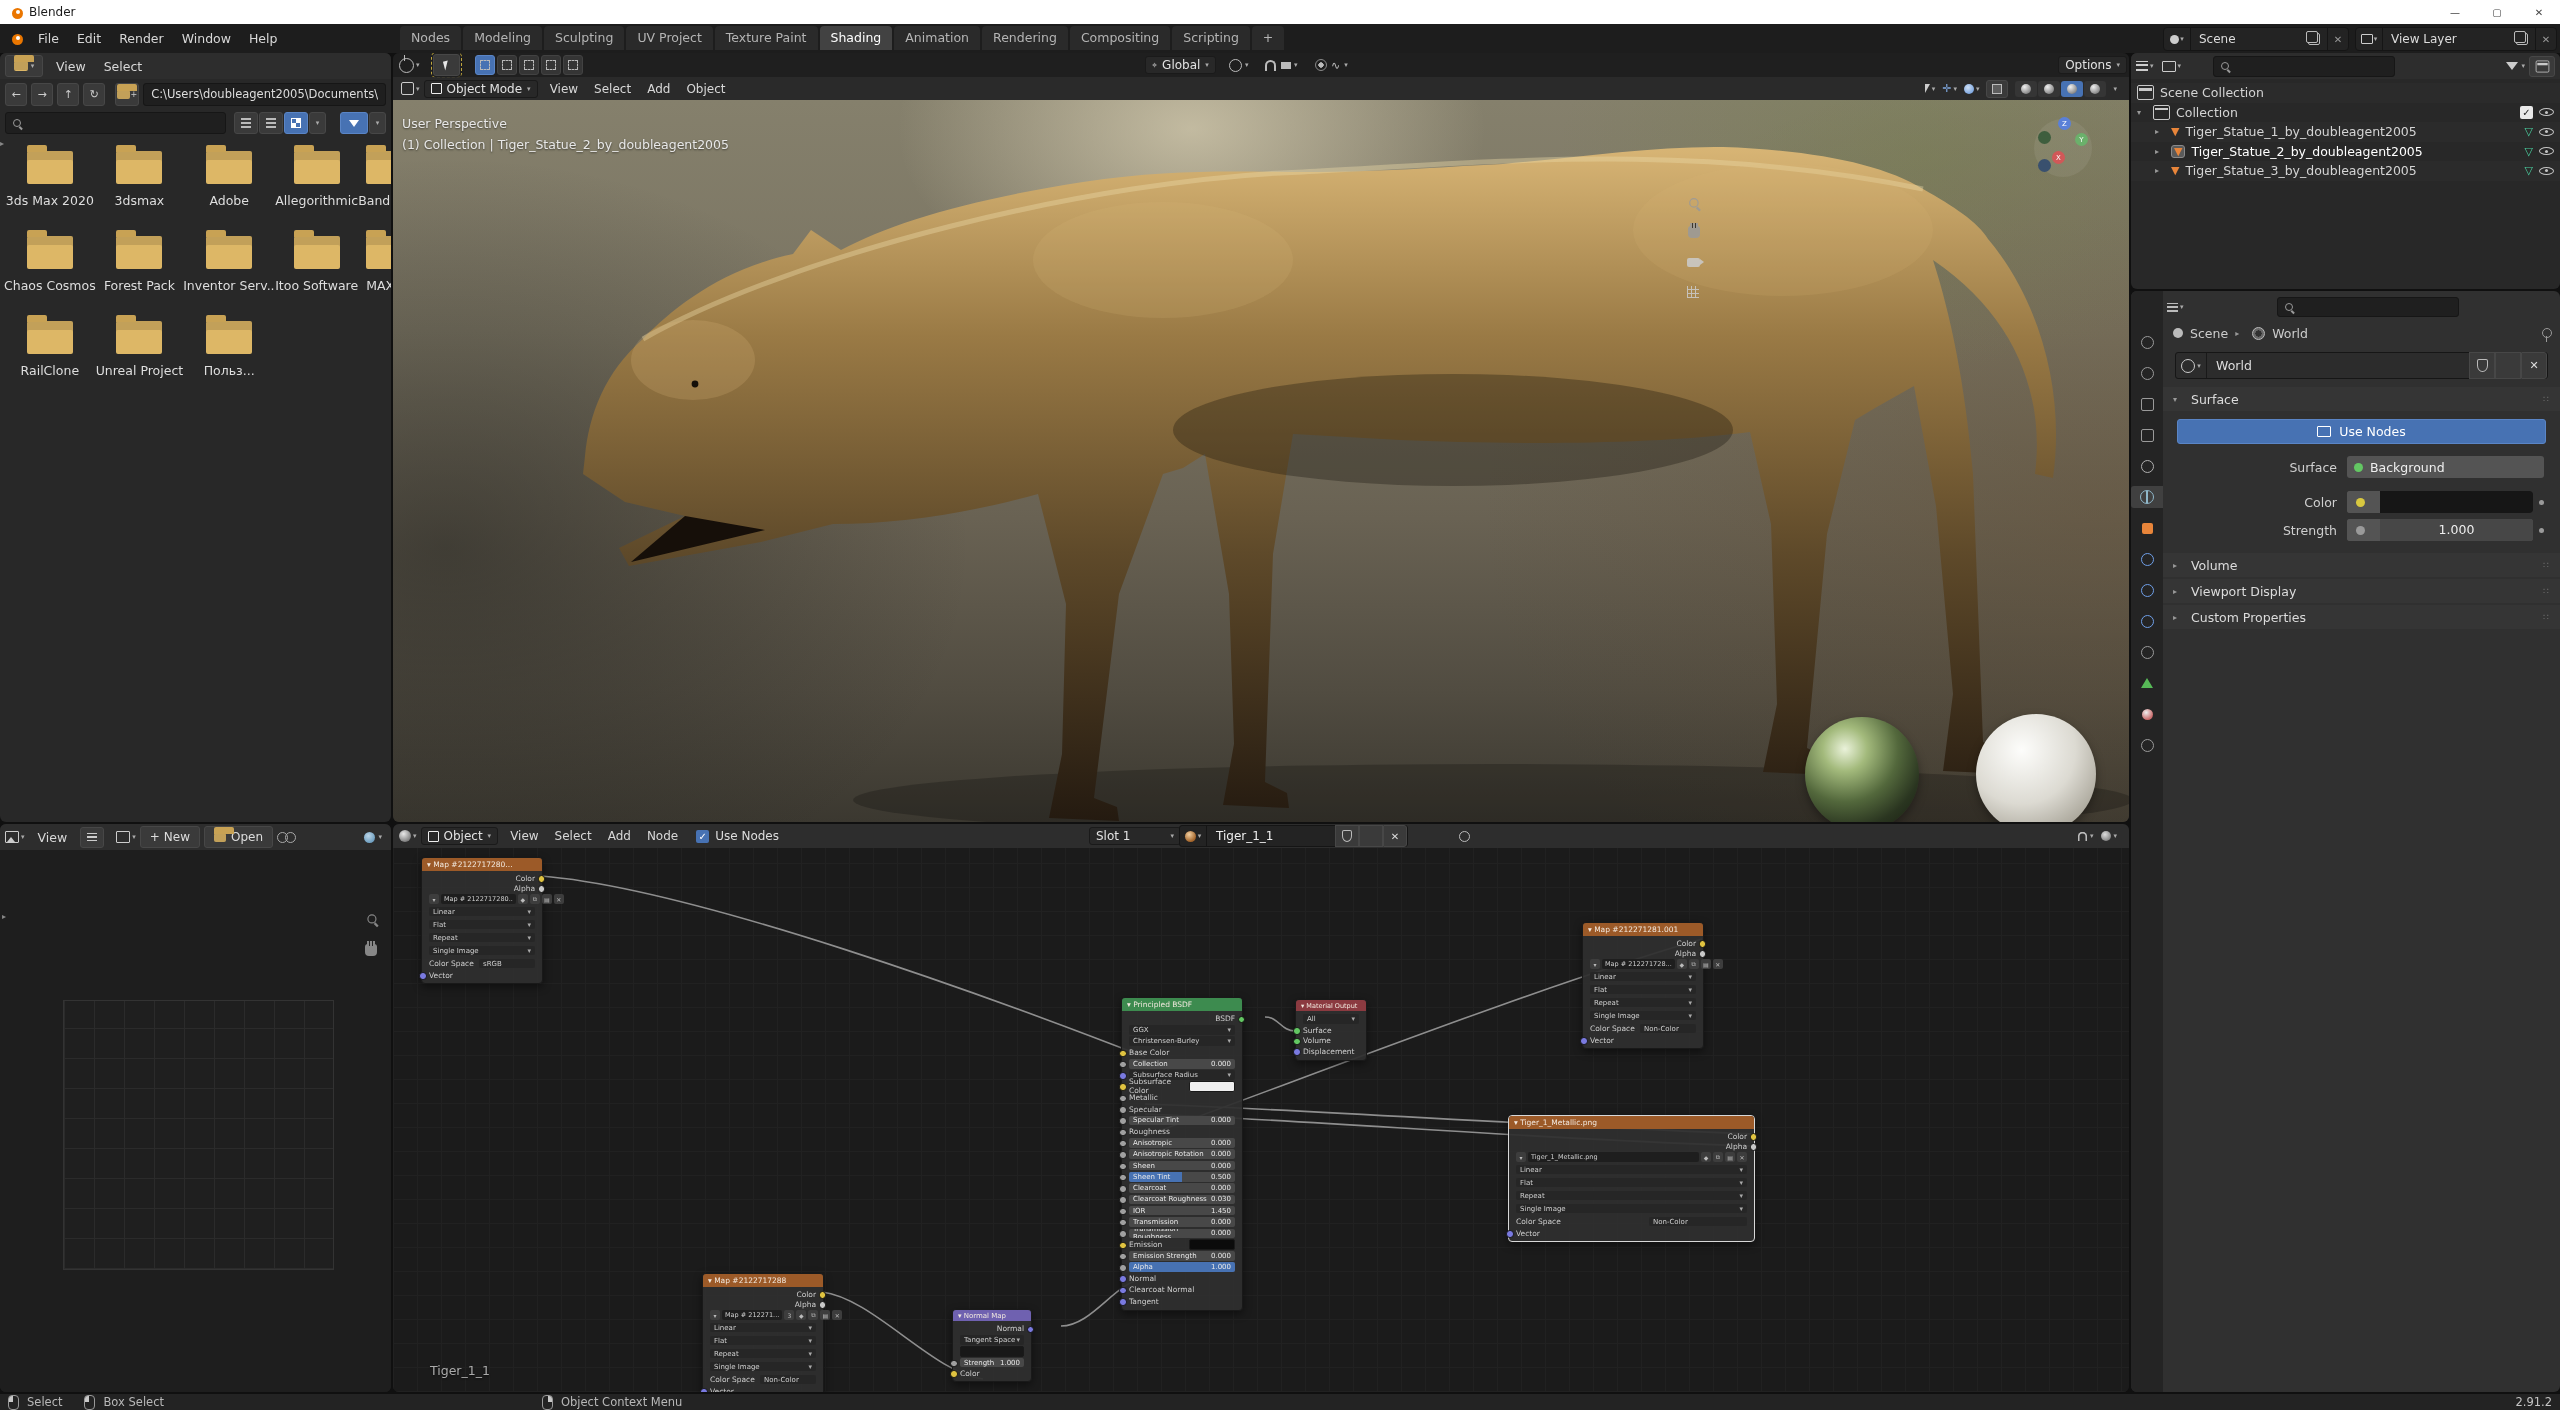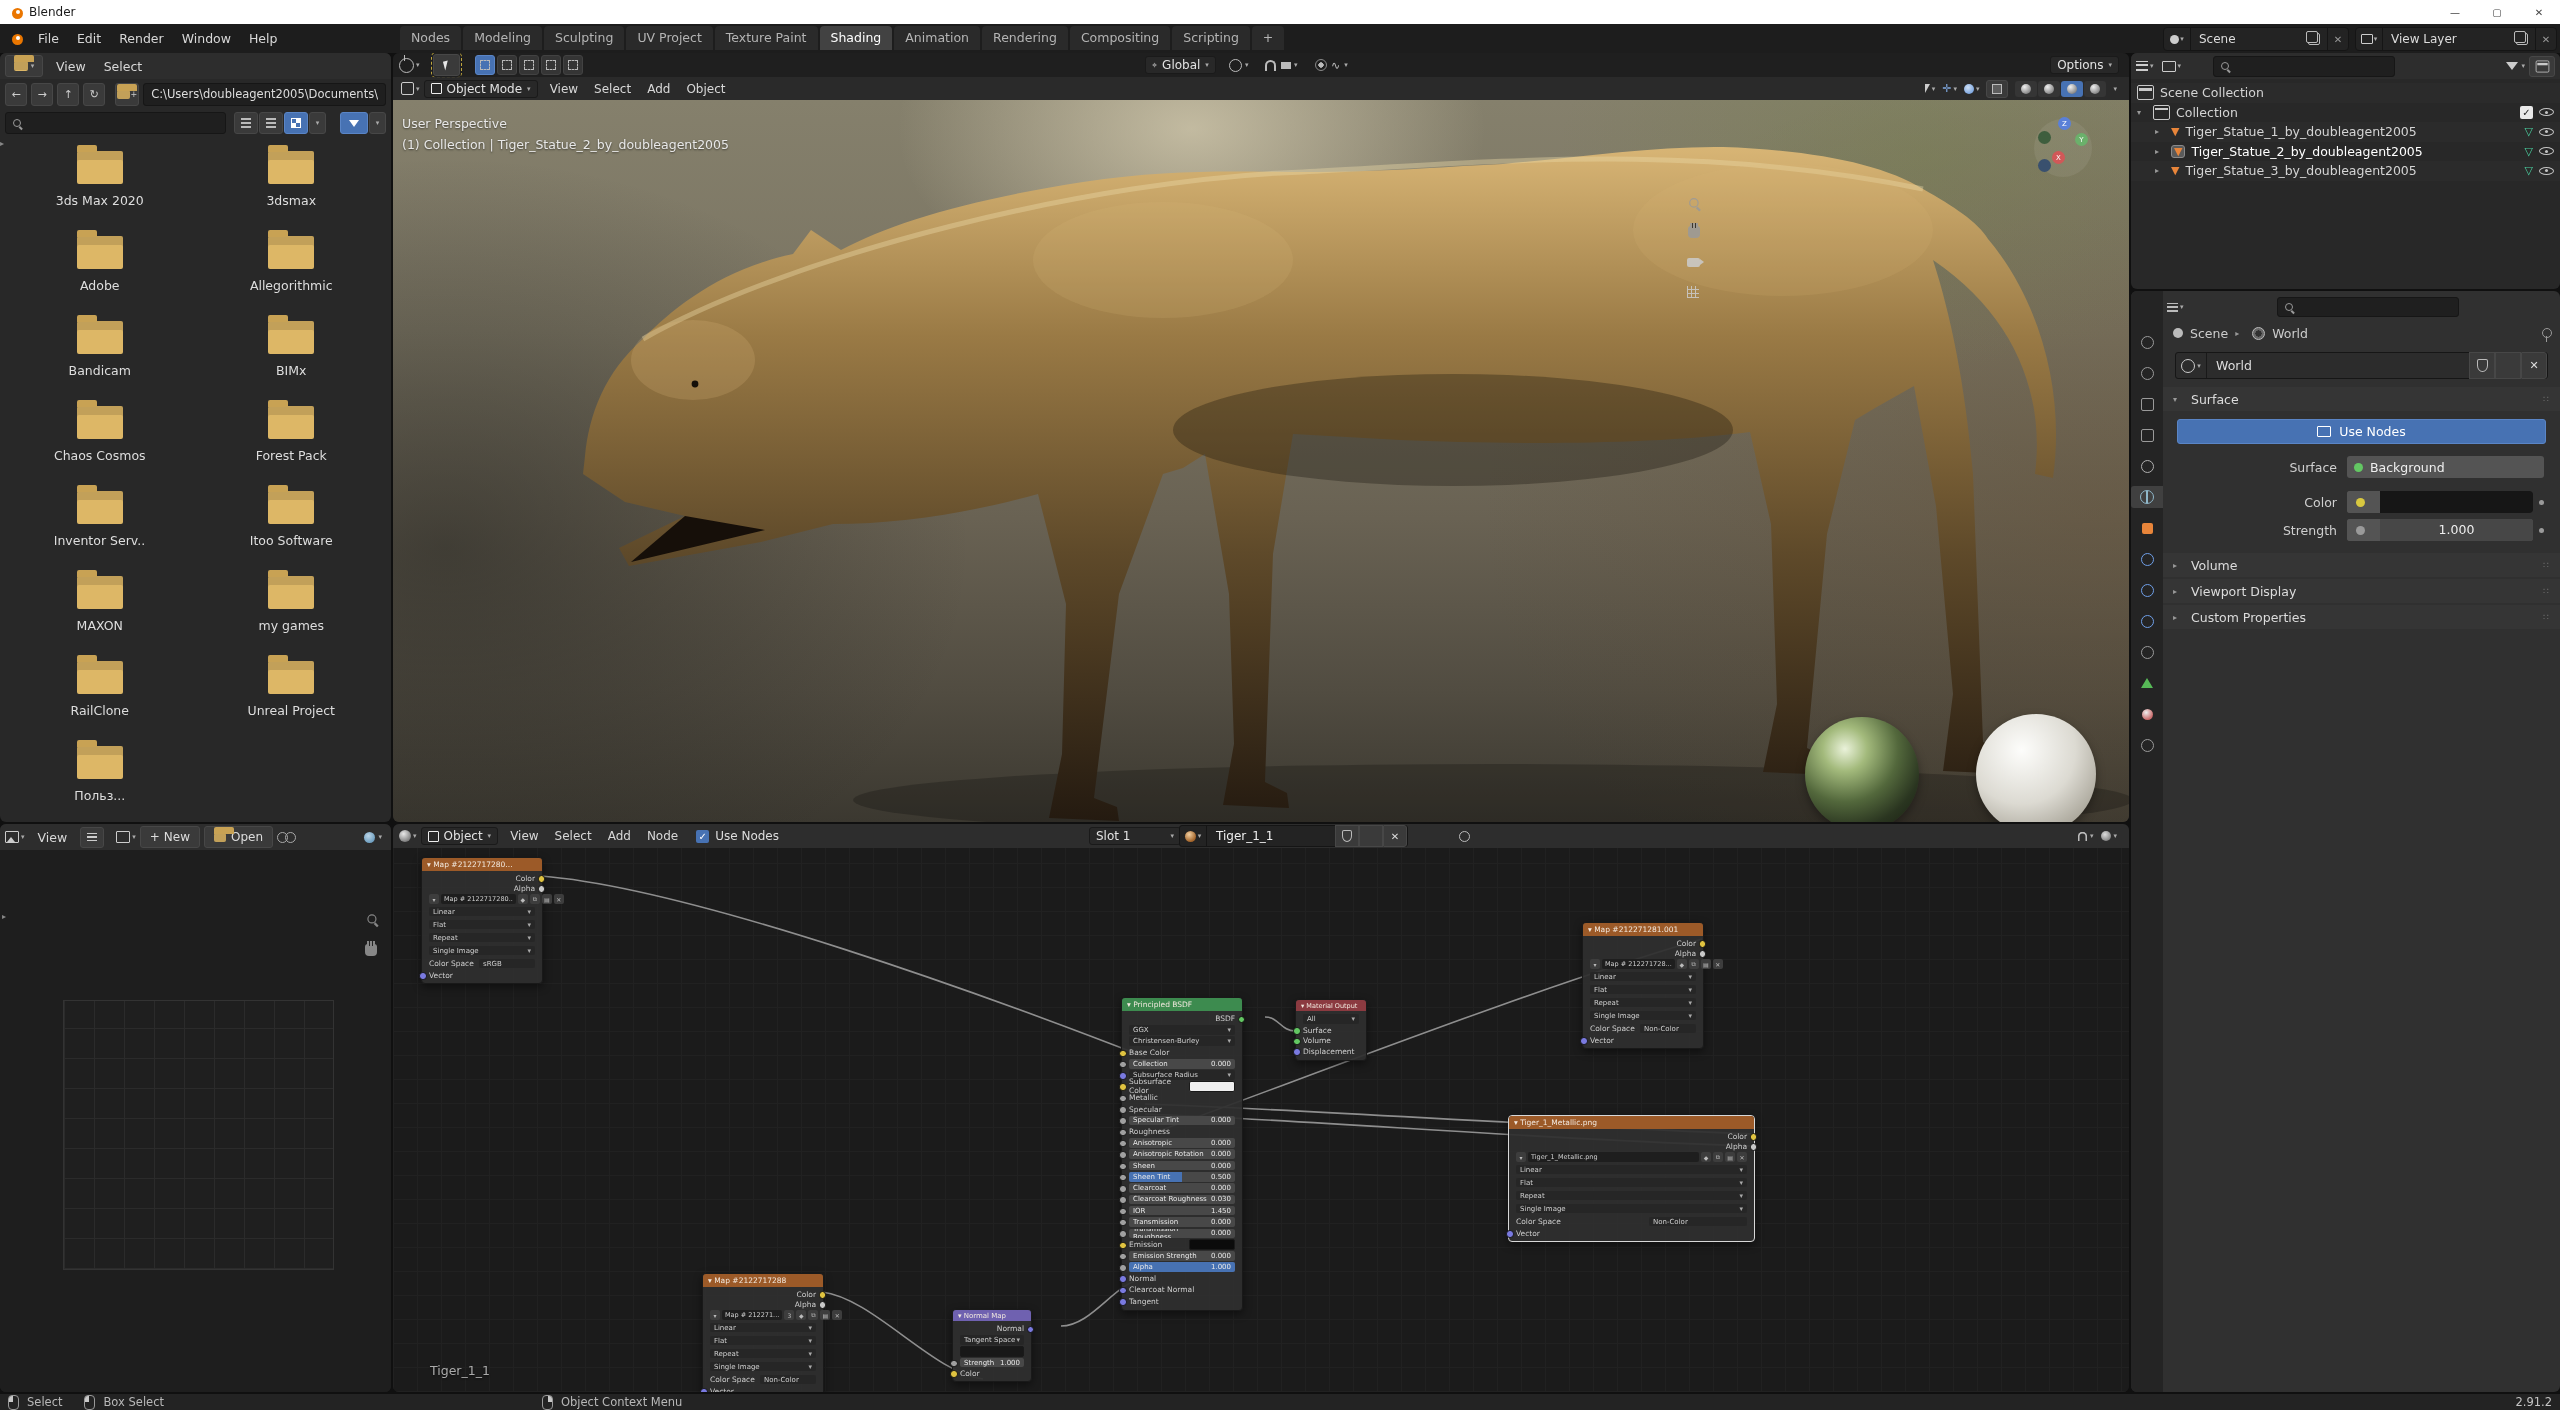--- a/index.html
+++ b/index.html
@@ -37,21 +37,21 @@
   .eye::before{content:"";position:absolute;left:0;right:0;top:2.5px;bottom:2.5px;border:1.3px solid #c4c4c4;border-radius:50%;}
   .eye::after{content:"";position:absolute;left:5.5px;top:4.8px;width:3.4px;height:3.4px;background:#c4c4c4;border-radius:50%;}
   .folderic{width:46px;height:33px;background:#ddb766;border-radius:2px;position:relative;box-shadow:inset 0 9px 0 rgba(0,0,0,.12);}
   .folderic::before{content:"";position:absolute;top:-6px;left:0;width:20px;height:7px;background:#c8a254;border-radius:2px 2px 0 0;}
   
   #filebrowser{left:0;top:53px;width:391px;height:769px;}
   .hrow{display:flex;align-items:center;background:#2d2d2d;height:26px;padding:0 5px;gap:4px;}
   #fb-nav{background:#282828;height:30px;}
   #fb-search-row{background:#282828;height:28px;}
   .navbtn{width:25px;height:21px;font-size:11px;color:#ccc;}
-  #fb-grid{display:grid;grid-template-columns:repeat(2,1fr);padding:14px 4px;row-gap:28px;}
+  #fb-grid{display:grid;grid-template-columns:repeat(6,1fr);padding:14px 4px;row-gap:28px;}
   .fitem{display:flex;flex-direction:column;align-items:center;gap:9px;}
   .fitem .lbl{font-size:12.5px;color:#dedede;max-width:92px;white-space:nowrap;overflow:hidden;}
   
   #viewport{left:393px;top:53px;width:1736px;height:769px;background:#1d1d1d;}
   #vp-tools{position:absolute;left:0;top:0;right:0;height:24px;background:#1f1f1f;display:flex;align-items:center;padding:0 6px;gap:5px;z-index:5;}
   #vp-header{position:absolute;left:0;top:24px;right:0;height:23px;background:#2c2c2ce8;display:flex;align-items:center;padding:0 4px;z-index:5;}
   .hmi{padding:2px 8px;font-size:12px;color:#d8d8d8;}
   .ddbox{background:#282828;border:1px solid #1a1a1a;border-radius:3px;display:flex;align-items:center;gap:5px;padding:1px 6px;font-size:12px;color:#e2e2e2;}
   #vp-scene{position:absolute;left:0;top:47px;right:0;bottom:0;
     background:
@@ -345,21 +345,21 @@
       <div style="position:absolute;left:872px;display:flex;align-items:center;gap:3px;">
           <span class="magnet"></span>
           <span style="width:10px;height:7px;background:#bbb;margin-left:2px;"></span>
           <span class="caret">▾</span>
         </div>
       <div style="position:absolute;left:922px;display:flex;align-items:center;gap:4px;">
           <span style="width:10px;height:10px;border-radius:50%;background:radial-gradient(circle,#bbb 35%,transparent 40%);border:1.4px solid #888;"></span>
           <span style="font-size:11px;color:#bbb;">∿</span>
           <span class="caret">▾</span>
         </div>
-      <div class="ddbox" style="position:absolute;right:10px;align-items:center;">
+      <div class="ddbox" style="position:absolute;right:2px;align-items:center;">
           <span>Options</span>
           <span class="caret">▾</span>
         </div>
     </div>
     <div id="vp-header">
       <div style="display:flex;align-items:center;gap:2px;padding:0 4px;">
         <span style="width:11px;height:11px;border:1.4px solid #ccc;border-radius:2px;display:inline-block;"></span>
           <span class="caret">▾</span>
       </div>
       <div class="ddbox">

